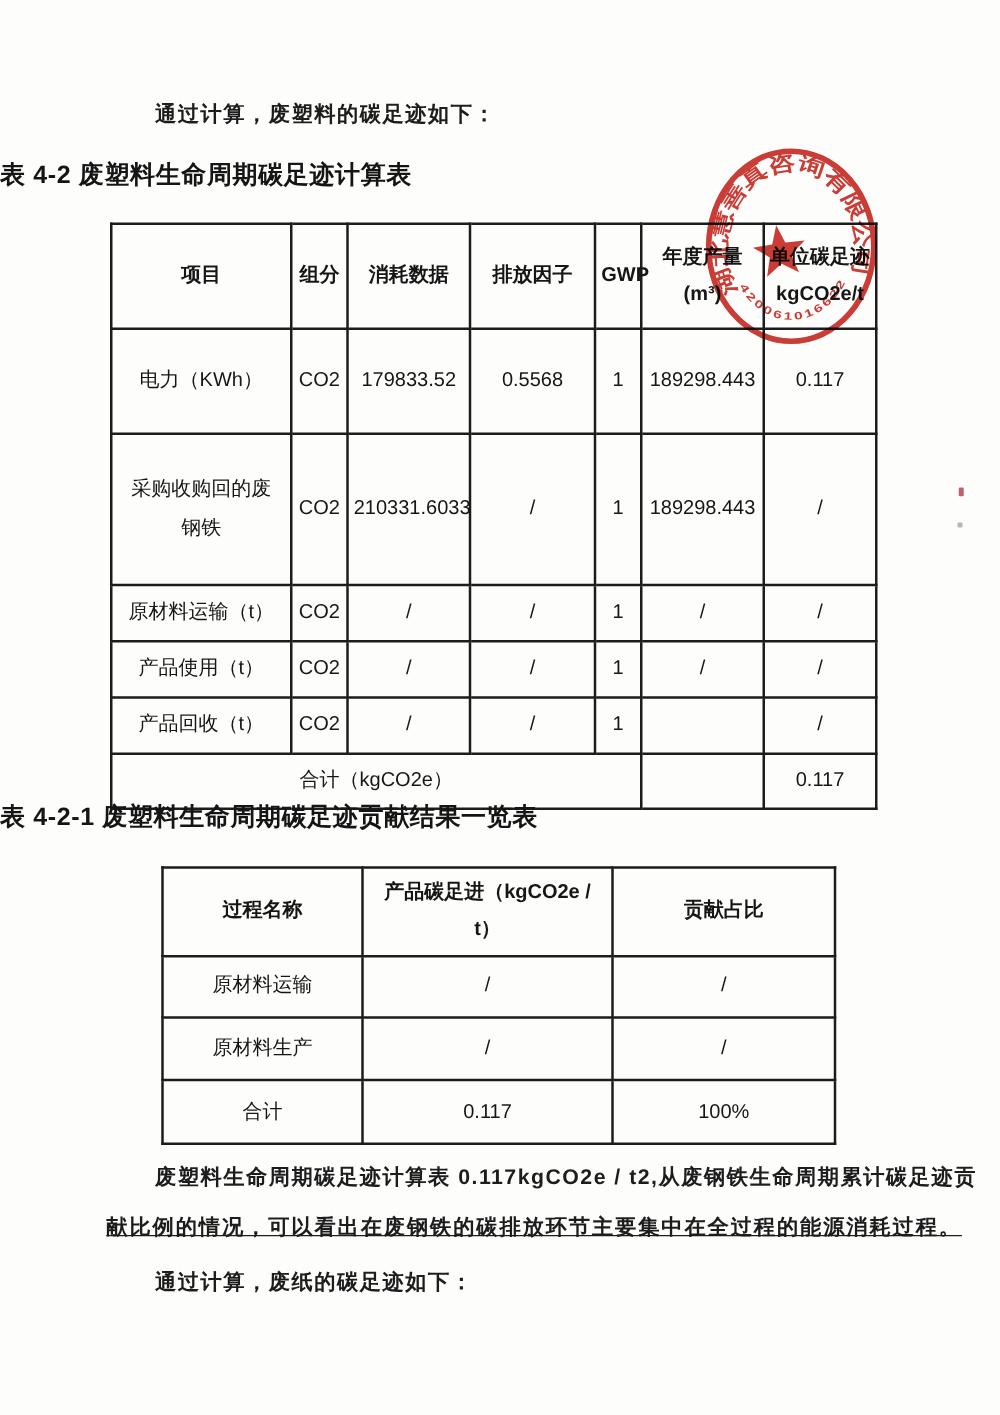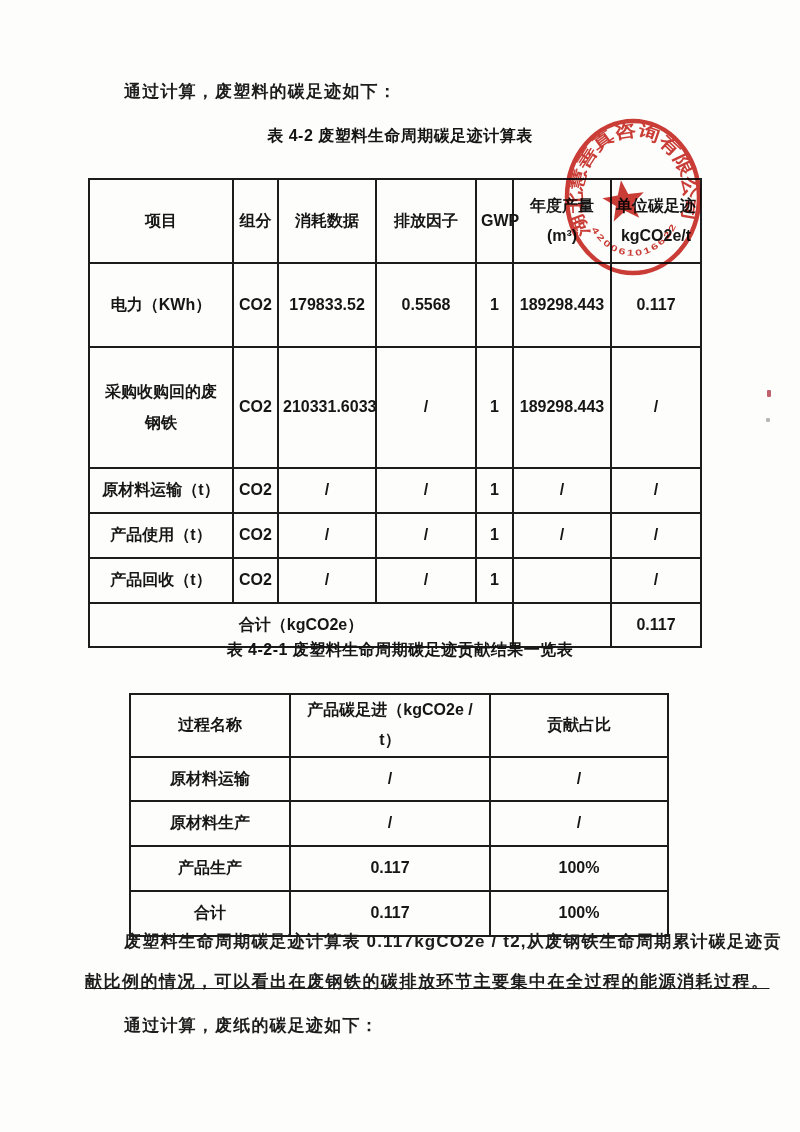--- a/index.html
+++ b/index.html
@@ -17,39 +17,38 @@
     position:absolute;
     font-size:17px;
     font-weight:600;
     letter-spacing:1.2px;
     color:#1d1d1d;
     white-space:nowrap;
   }
   .tbl-title{
     position:absolute;
     left:0;right:0;
-    text-align:center;
-    font-size:16px;
+    font-size:20px;
     font-weight:700;
     letter-spacing:0.5px;
     color:#151515;
   }
 
   table.sheet{
     position:absolute;
     border-collapse:collapse;
     table-layout:fixed;
     background:transparent;
   }
   table.sheet td,table.sheet th{
     border:2px solid #1c1c1c;
     text-align:center;
     vertical-align:middle;
     font-size:16px;
-    font-weight:700;
+    font-weight:400;
     color:#161616;
     padding:0 4px;
     white-space:pre-line;
     line-height:1.9;
   }
   table.sheet th{font-weight:700;}
   td.va-top{vertical-align:top;padding-top:4px;margin-left:44px;}
   td.num{letter-spacing:0;}
 
   
@@ -168,25 +167,20 @@
       <td>原材料运输</td>
       <td class="num">/</td>
       <td class="num">/</td>
     </tr>
     <tr style="height:45px">
       <td>原材料生产</td>
       <td class="num">/</td>
       <td class="num">/</td>
     </tr>
     <tr style="height:45px">
-      <td>产品生产</td>
-      <td class="num">0.117</td>
-      <td class="num">100%</td>
-    </tr>
-    <tr style="height:45px">
       <td>合计</td>
       <td class="num">0.117</td>
       <td class="num">100%</td>
     </tr>
   </tbody>
     </table>
 
   <div class="body-text" style="left:124px;top:930px;">废塑料生命周期碳足迹计算表 0.117kgCO2e / t2,从废钢铁生命周期累计碳足迹贡</div>
   <div class="body-text" style="left:85px;top:970px;letter-spacing:1.5px;text-decoration:underline;">献比例的情况，可以看出在废钢铁的碳排放环节主要集中在全过程的能源消耗过程。</div>
   <div class="body-text" style="left:124px;top:1014px;">通过计算，废纸的碳足迹如下：</div>

